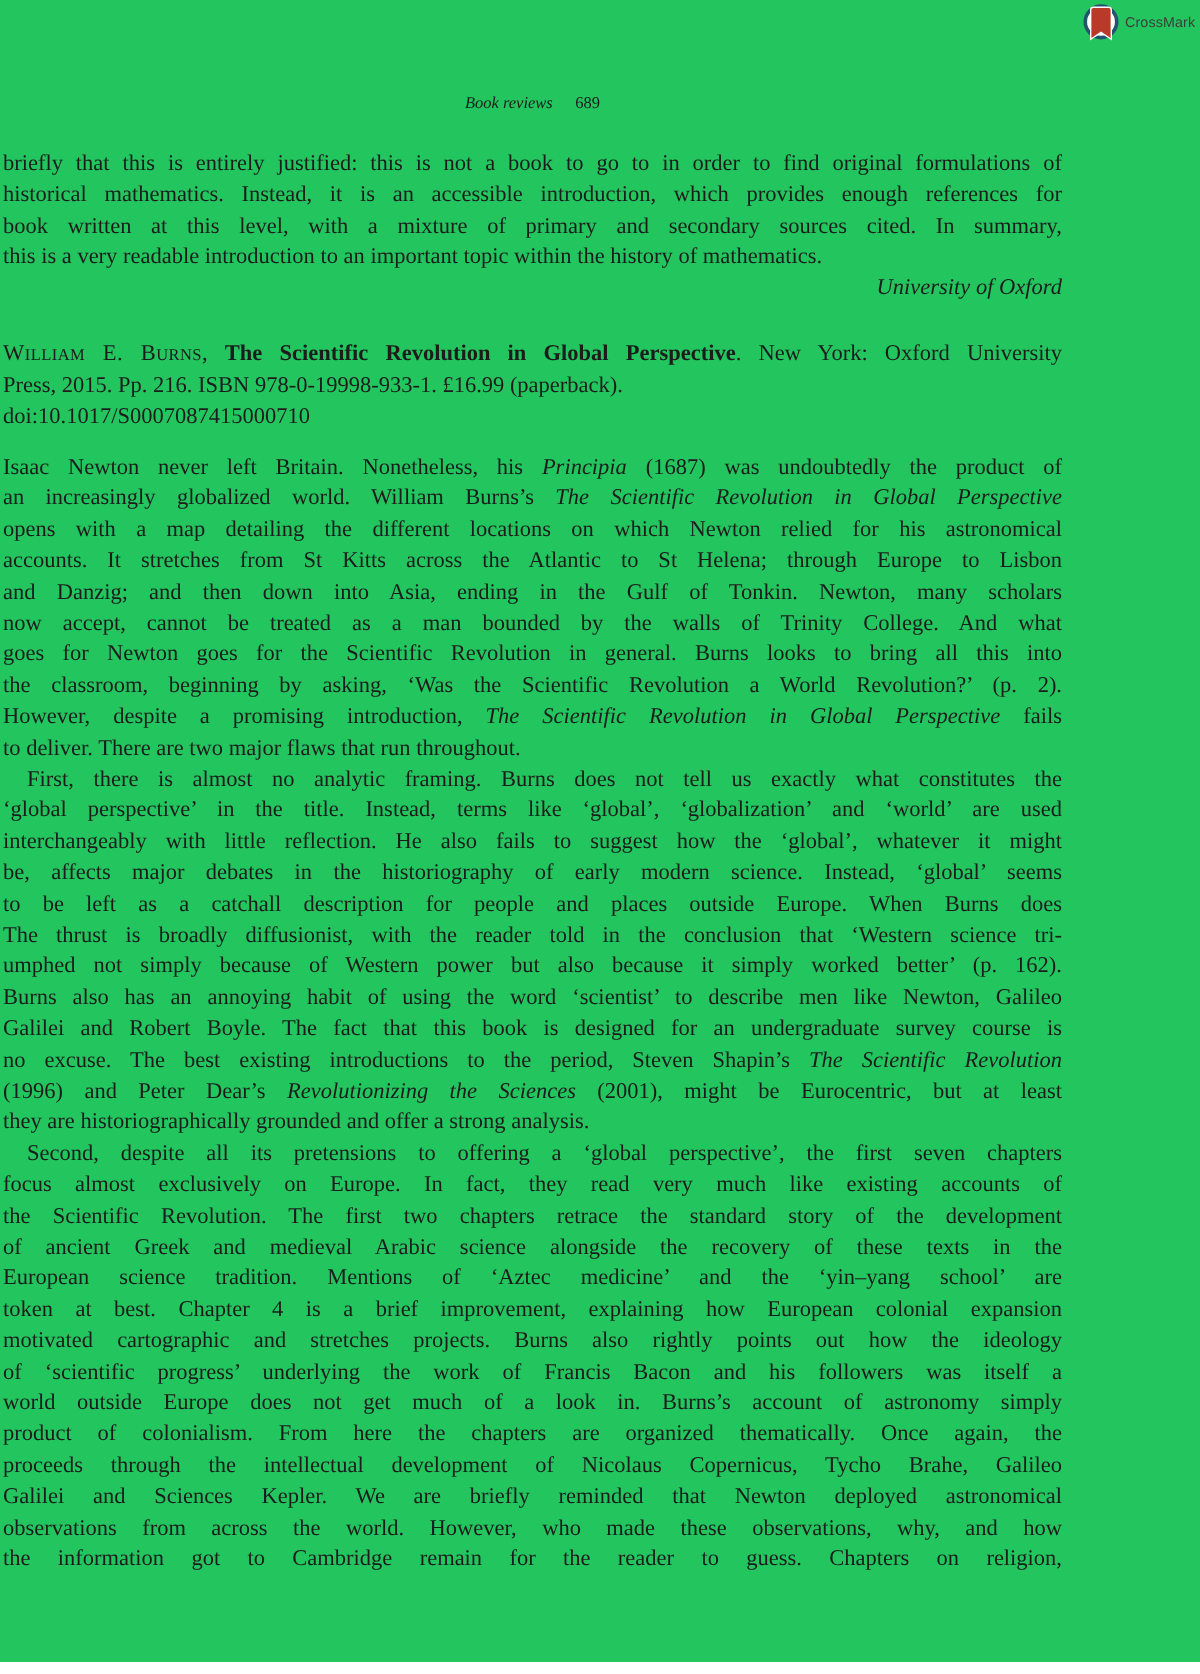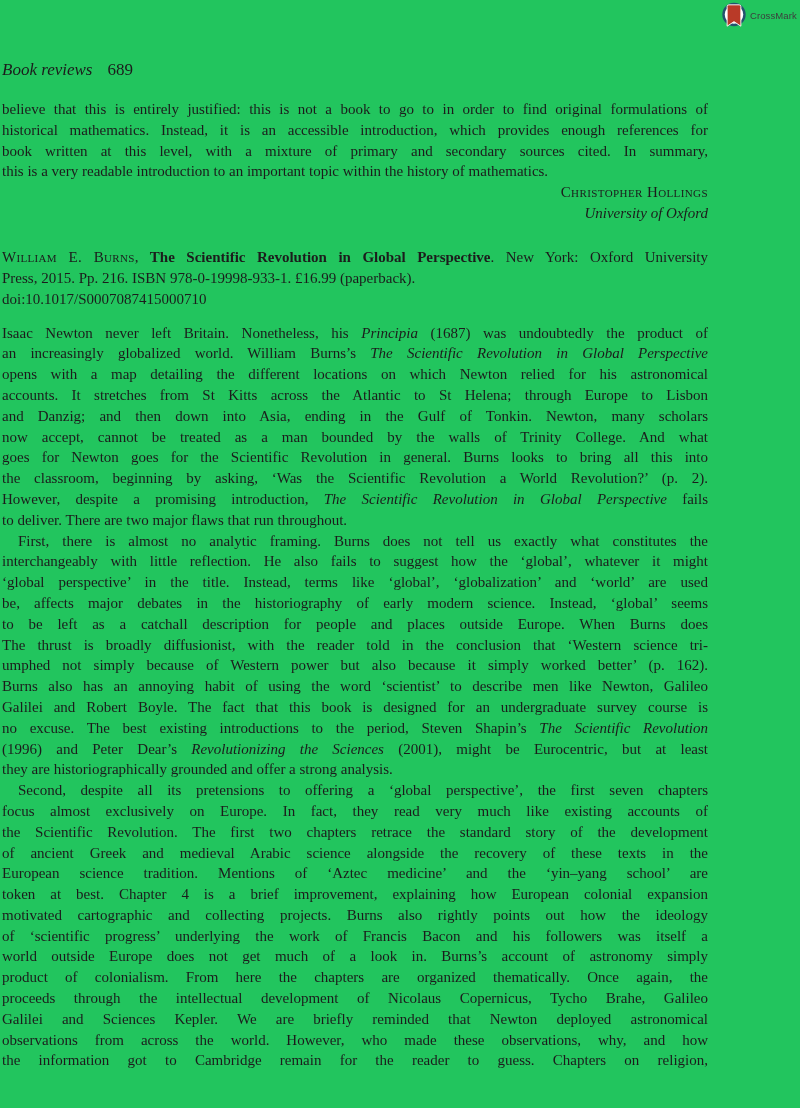--- a/index.html
+++ b/index.html
@@ -30,22 +30,22 @@
   }
   .crossmark-label {
     font-family: "Liberation Sans", sans-serif;
     font-size: 9.5px;
     color: #3d3d3d;
     letter-spacing: 0.1px;
   }
   
   .running-head {
     margin-top: 59px;
-    text-align: left;
-    font-size: 17px;
+    text-align: center;
+    font-size: 11px;
     line-height: 21px;
   }
   .rh-title { font-style: italic; }
   .rh-page { margin-left: 15px; }
   
   .line {
     font-size: 15px;
     line-height: 20.8px;
     text-align: justify;
   }
@@ -81,28 +81,27 @@
     <span class="crossmark-label">CrossMark</span>
   </div>
 
   <div class="content">
 
     <div class="running-head">
       <span class="rh-title">Book reviews</span><span class="rh-page">689</span>
     </div>
 
     <div class="prev-lines">
-        <div class="line fill">believe that this is entirely justified: this is not a book to go to in order to find original formulations of</div>
+        <div class="line fill">briefly that this is entirely justified: this is not a book to go to in order to find original formulations of</div>
         <div class="line fill">historical mathematics. Instead, it is an accessible introduction, which provides enough references for</div>
         <div class="line fill">book written at this level, with a mixture of primary and secondary sources cited. In summary,</div>
         <div class="line">this is a very readable introduction to an important topic within the history of mathematics.</div>
       </div>
 
     <div class="attribution">
-      <div class="sig">Christopher Hollings</div>
       <div class="aff">University of Oxford</div>
     </div>
 
     <div class="citation">
         <div class="line fill"><span class="sc">William E. Burns</span>, <span class="b">The Scientific Revolution in Global Perspective</span>. New York: Oxford University</div>
         <div class="line">Press, 2015. Pp. 216. ISBN 978-0-19998-933-1. £16.99 (paperback).</div>
         <div class="line">doi:10.1017/S0007087415000710</div>
       </div>
 
     <div class="review-body">
@@ -113,40 +112,40 @@
           <div class="line fill">accounts. It stretches from St Kitts across the Atlantic to St Helena; through Europe to Lisbon</div>
           <div class="line fill">and Danzig; and then down into Asia, ending in the Gulf of Tonkin. Newton, many scholars</div>
           <div class="line fill">now accept, cannot be treated as a man bounded by the walls of Trinity College. And what</div>
           <div class="line fill">goes for Newton goes for the Scientific Revolution in general. Burns looks to bring all this into</div>
           <div class="line fill">the classroom, beginning by asking, ‘Was the Scientific Revolution a World Revolution?’ (p. 2).</div>
           <div class="line fill">However, despite a promising introduction, <span class="i">The Scientific Revolution in Global Perspective</span> fails</div>
           <div class="line">to deliver. There are two major flaws that run throughout.</div>
         </div>
       <div class="paragraph">
           <div class="line fill ind">First, there is almost no analytic framing. Burns does not tell us exactly what constitutes the</div>
+          <div class="line fill">‘global perspective’ in the title. Instead, terms like ‘global’, ‘globalization’ and ‘world’ are used</div>
           <div class="line fill">interchangeably with little reflection. He also fails to suggest how the ‘global’, whatever it might</div>
-          <div class="line fill">‘global perspective’ in the title. Instead, terms like ‘global’, ‘globalization’ and ‘world’ are used</div>
           <div class="line fill">be, affects major debates in the historiography of early modern science. Instead, ‘global’ seems</div>
           <div class="line fill">to be left as a catchall description for people and places outside Europe. When Burns does</div>
           <div class="line fill">The thrust is broadly diffusionist, with the reader told in the conclusion that ‘Western science tri-</div>
           <div class="line fill">umphed not simply because of Western power but also because it simply worked better’ (p. 162).</div>
           <div class="line fill">Burns also has an annoying habit of using the word ‘scientist’ to describe men like Newton, Galileo</div>
           <div class="line fill">Galilei and Robert Boyle. The fact that this book is designed for an undergraduate survey course is</div>
           <div class="line fill">no excuse. The best existing introductions to the period, Steven Shapin’s <span class="i">The Scientific Revolution</span></div>
           <div class="line fill">(1996) and Peter Dear’s <span class="i">Revolutionizing the Sciences</span> (2001), might be Eurocentric, but at least</div>
           <div class="line">they are historiographically grounded and offer a strong analysis.</div>
         </div>
       <div class="paragraph">
           <div class="line fill ind">Second, despite all its pretensions to offering a ‘global perspective’, the first seven chapters</div>
           <div class="line fill">focus almost exclusively on Europe. In fact, they read very much like existing accounts of</div>
           <div class="line fill">the Scientific Revolution. The first two chapters retrace the standard story of the development</div>
           <div class="line fill">of ancient Greek and medieval Arabic science alongside the recovery of these texts in the</div>
           <div class="line fill">European science tradition. Mentions of ‘Aztec medicine’ and the ‘yin–yang school’ are</div>
           <div class="line fill">token at best. Chapter 4 is a brief improvement, explaining how European colonial expansion</div>
-          <div class="line fill">motivated cartographic and collecting projects. Burns also rightly points out how the ideology</div>
+          <div class="line fill">motivated cartographic and stretches projects. Burns also rightly points out how the ideology</div>
           <div class="line fill">of ‘scientific progress’ underlying the work of Francis Bacon and his followers was itself a</div>
           <div class="line fill">world outside Europe does not get much of a look in. Burns’s account of astronomy simply</div>
           <div class="line fill">product of colonialism. From here the chapters are organized thematically. Once again, the</div>
           <div class="line fill">proceeds through the intellectual development of Nicolaus Copernicus, Tycho Brahe, Galileo</div>
           <div class="line fill">Galilei and Sciences Kepler. We are briefly reminded that Newton deployed astronomical</div>
           <div class="line fill">observations from across the world. However, who made these observations, why, and how</div>
           <div class="line fill">the information got to Cambridge remain for the reader to guess. Chapters on religion,</div>
         </div>
     </div>
 

